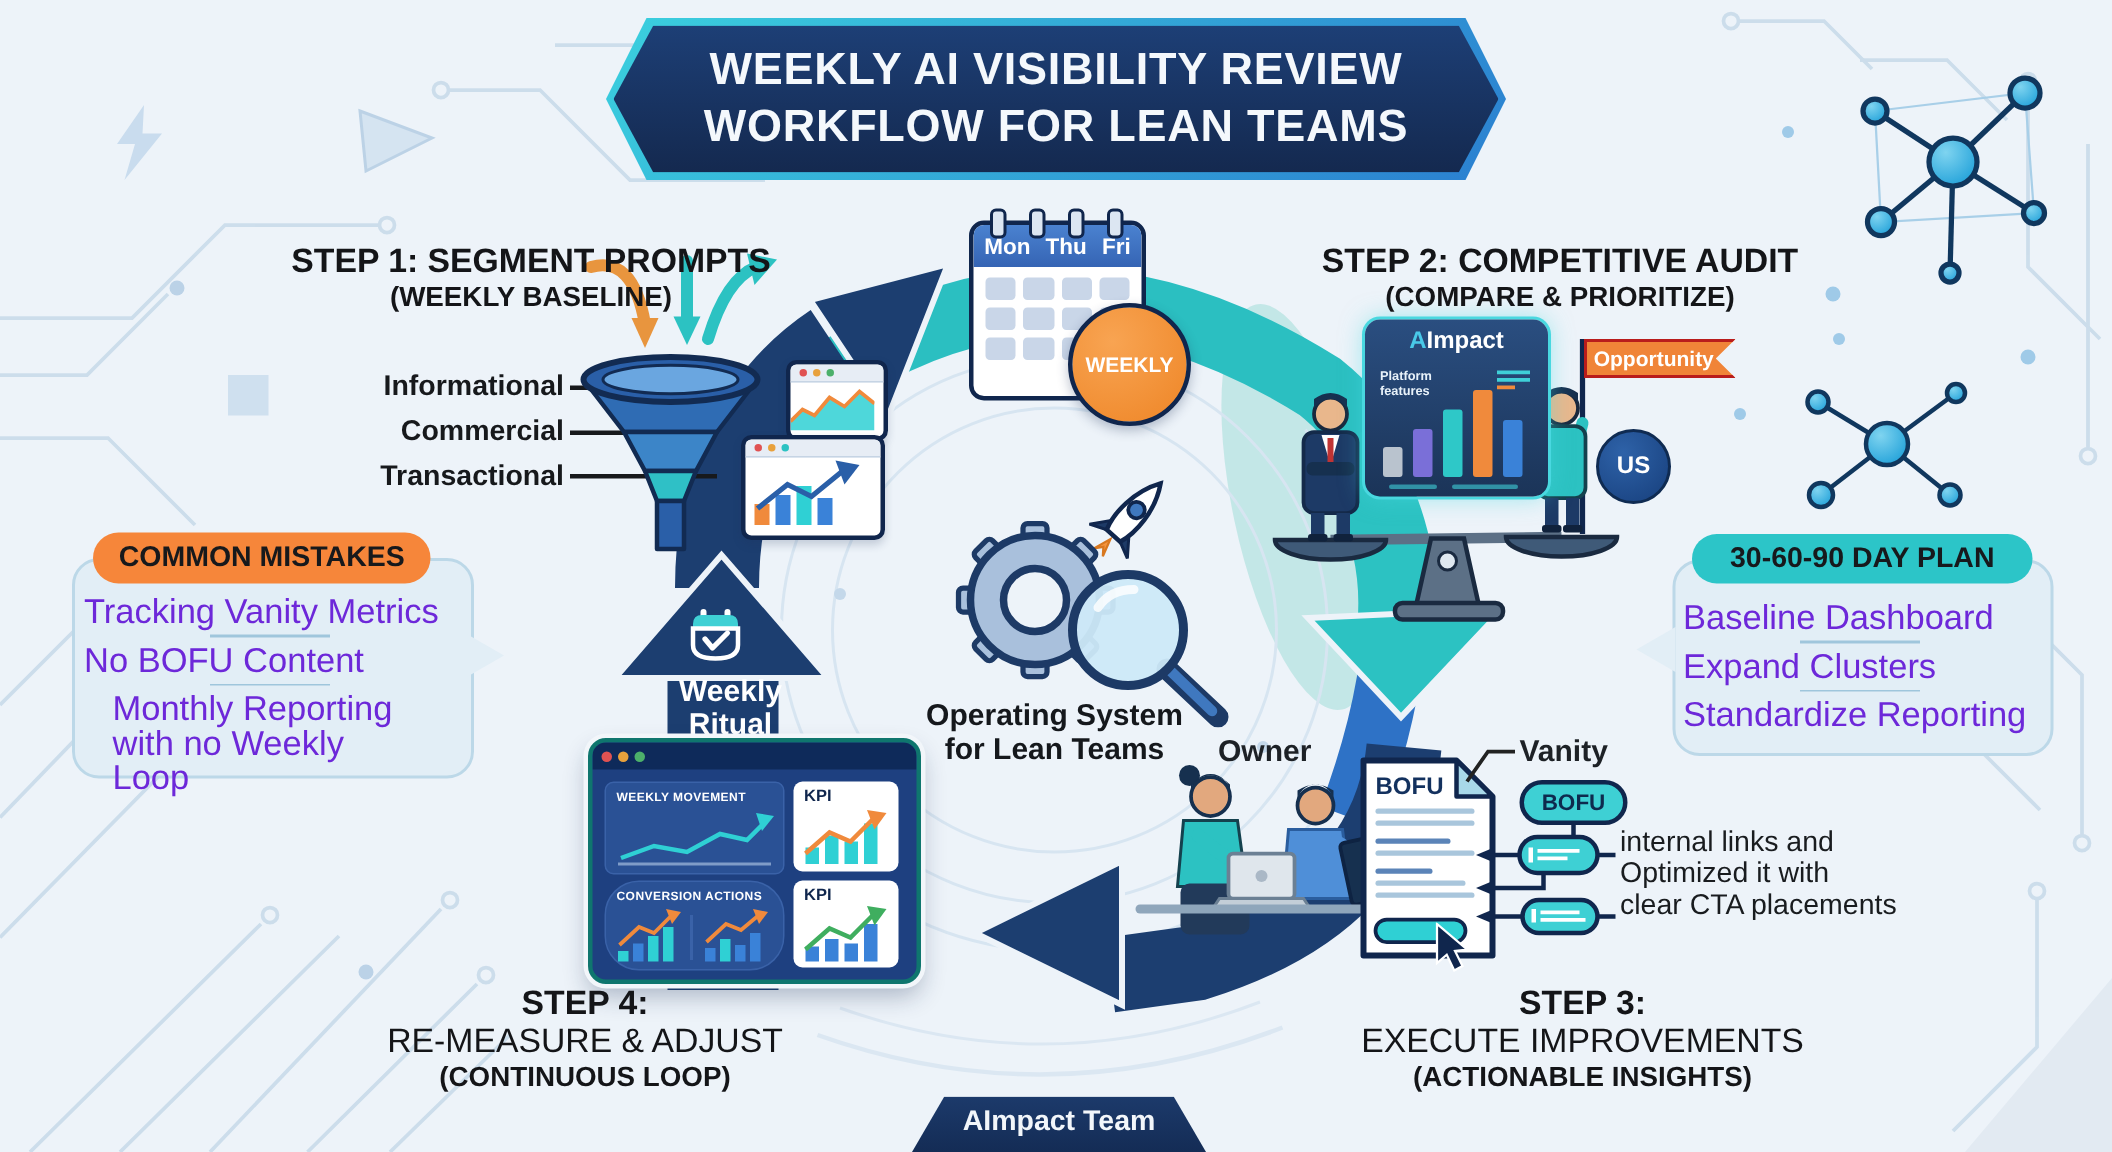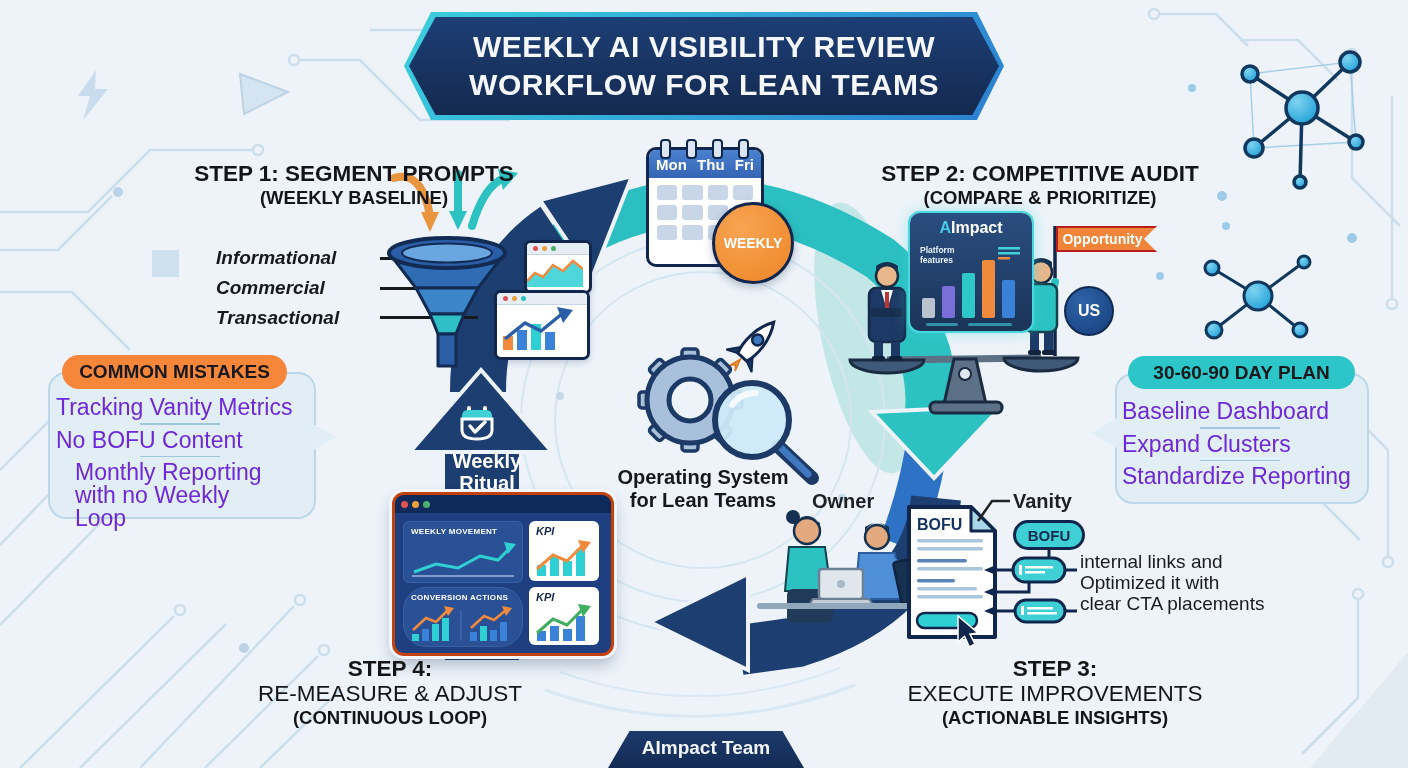--- a/index.html
+++ b/index.html
@@ -25,21 +25,21 @@
   .side-box{background:#e2eef6;border:2px solid #bcd8e8;border-radius:18px;z-index:5;}
   .side-pill{z-index:6;border-radius:20px;display:flex;align-items:center;justify-content:center;
     font-weight:800;font-size:19px;color:#17191c;}
   .side-item{text-align:left;font-size:23px;line-height:23px;color:#6d28d9;font-weight:500;}
   .side-div{height:1.5px;background:#9fc6dc;margin:4px auto;}
   .ptr-r{width:0;height:0;border-top:15px solid transparent;border-bottom:15px solid transparent;
     border-left:26px solid #e2eef6;z-index:5;}
   .ptr-l{width:0;height:0;border-top:15px solid transparent;border-bottom:15px solid transparent;
     border-right:26px solid #e2eef6;z-index:5;}
   
-  .flabel{font-size:19px;font-weight:600;color:#17191c;text-align:left;z-index:4;width:160px;font-style:italic;}
+  .flabel{font-size:19px;font-weight:600;color:#17191c;text-align:right;z-index:4;width:160px;}
   .fline{height:2.5px;background:#17191c;z-index:2;}
   
   .cal{left:646px;top:140px;width:118px;height:124px;z-index:3;}
   .cal-card{position:absolute;left:0;top:7px;width:112px;height:114px;background:#fff;
     border:3px solid #10264d;border-radius:10px;overflow:hidden;}
   .cal-head{height:28px;background:linear-gradient(180deg,#4a82d0,#3564b4);display:flex;align-items:center;
     justify-content:center;color:#fff;font-weight:700;font-size:15px;word-spacing:6px;}
   .cal-grid{display:grid;grid-template-columns:repeat(4,1fr);gap:5px;padding:7px 8px;}
   .cal-cell{height:15px;background:#c9d6e8;border-radius:3px;}
   .cal-ring{position:absolute;top:-1px;width:7px;height:16px;background:#dce6f2;
@@ -68,25 +68,25 @@
   .us-circle{left:1064px;top:286px;width:46px;height:46px;border-radius:50%;z-index:5;
     background:radial-gradient(circle at 35% 30%,#2e62a8,#173f7c);border:2.5px solid #0f2b52;
     display:flex;align-items:center;justify-content:center;color:#fff;font-weight:800;font-size:16px;}
   
   .winbar{display:flex;align-items:center;gap:4px;padding-left:6px;}
   .dot{width:5px;height:5px;border-radius:50%;}
   .chart-win{background:#fff;border:3px solid #10264d;border-radius:7px;overflow:hidden;z-index:4;
     box-shadow:0 3px 6px rgba(30,50,90,.2);}
   .chart-win .winbar{height:11px;background:#e7edf5;border-bottom:1.5px solid #c6d4e4;}
   .dash{left:392px;top:492px;width:216px;height:158px;z-index:5;border-radius:12px;overflow:hidden;
-    border:3px solid #c2410c;box-shadow:0 0 0 3px #f2f6fa,0 8px 16px rgba(20,40,80,.3);background:#1e4080;}
+    border:3px solid #0f766e;box-shadow:0 0 0 3px #f2f6fa,0 8px 16px rgba(20,40,80,.3);background:#1e4080;}
   .dash .winbar{height:18px;background:#0e2a5a;}
   .dash-panel{position:absolute;background:#2a5195;border:1px solid #3a62a8;border-radius:6px;}
   .dash-label{position:absolute;left:7px;top:5px;color:#fff;font-weight:800;font-size:8px;letter-spacing:.3px;}
-  .kpi-card{position:absolute;background:#fff;border-radius:6px;font-style:italic;}
+  .kpi-card{position:absolute;background:#fff;border-radius:6px;}
   .kpi-label{position:absolute;left:7px;top:4px;color:#10264d;font-weight:800;font-size:11px;}
   
   .doc-title{left:917px;top:516px;font-weight:800;font-size:16px;color:#13315e;z-index:6;}
   .person-label{font-size:20px;font-weight:600;color:#1d2126;z-index:6;}
   .bofu-pill{left:1013px;top:520px;width:72px;height:30px;background:#3ed0d4;border:3px solid #10264d;
     border-radius:17px;z-index:6;display:flex;align-items:center;justify-content:center;
     font-weight:800;font-size:15px;color:#0e2a4e;box-sizing:border-box;}
   .note{left:1080px;top:551px;width:220px;z-index:6;font-size:19px;line-height:21px;font-weight:500;color:#191c1f;}
   
   .team-badge{left:608px;top:731px;width:196px;height:37px;z-index:6;

